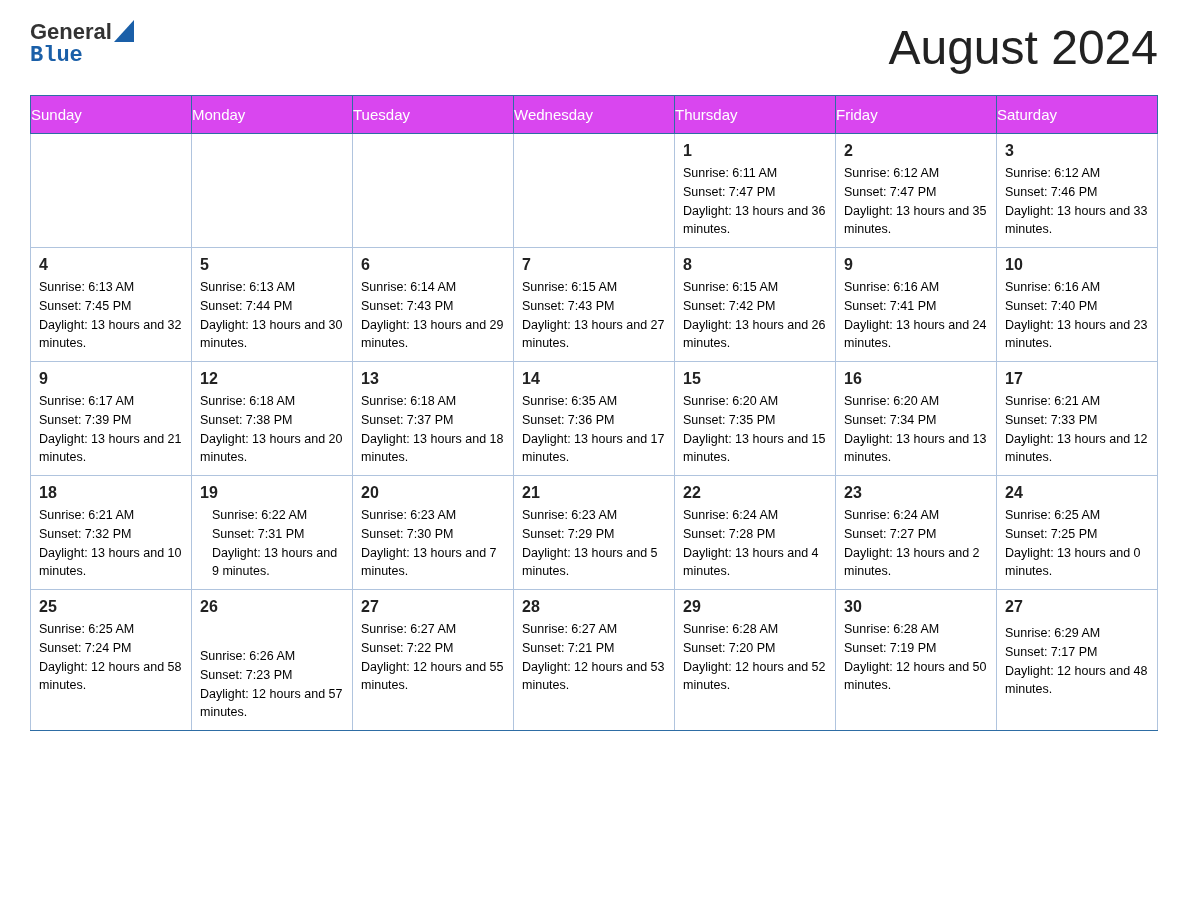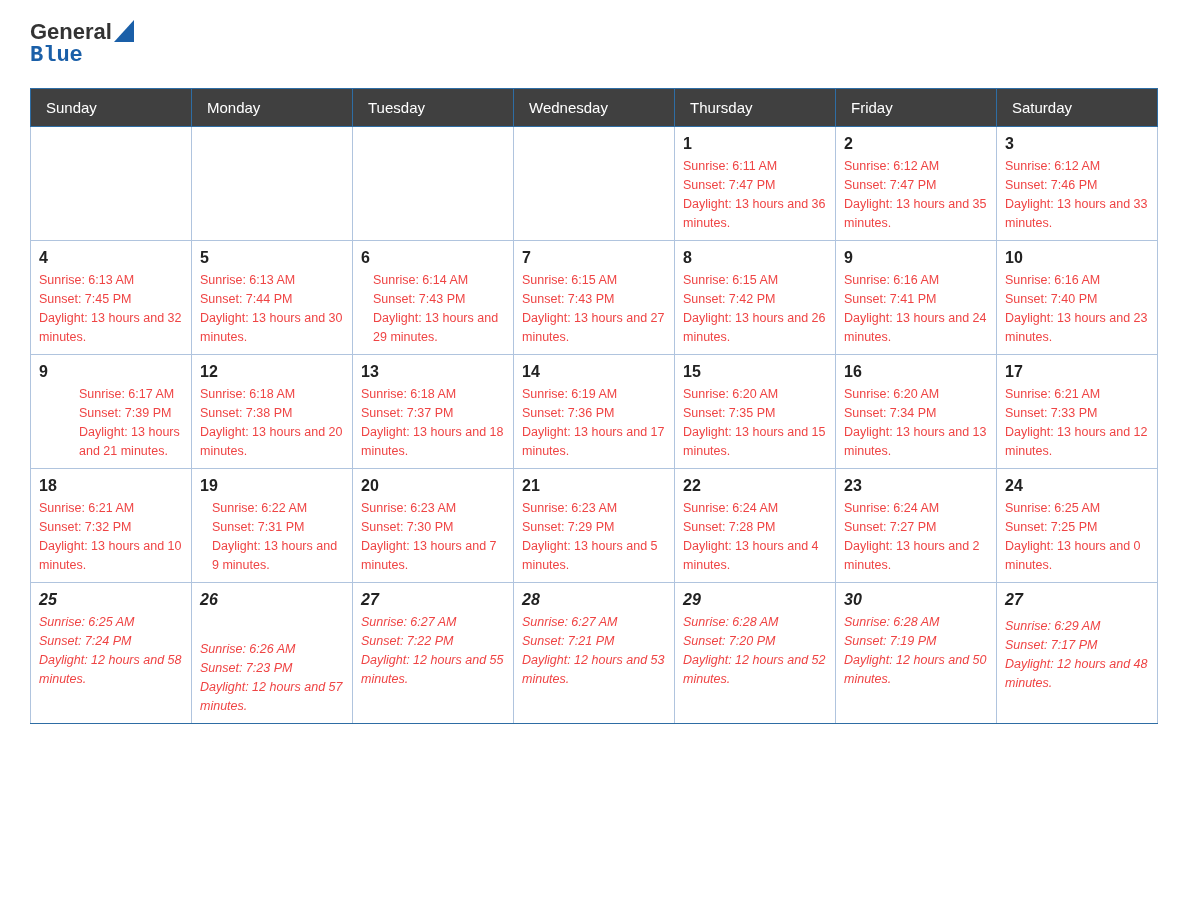--- a/index.html
+++ b/index.html
@@ -48,23 +48,23 @@
       font-size: 22px;
       color: #333;
       font-weight: normal;
     }
     .calendar {
       width: 100%;
       border-collapse: collapse;
       border: 1px solid #2e6da4;
     }
     .calendar th {
-      background-color: #404040;
+      background-color: #d946ef;
       color: #fff;
-      padding: 10px 15px;
+      padding: 10px 0;
       font-size: 15px;
       font-weight: normal;
       text-align: left;
       border: 1px solid #2e6da4;
     }
     .calendar td {
       vertical-align: top;
       padding: 8px;
       border: 1px solid #b0c4de;
       width: calc(100% / 7);
@@ -75,46 +75,46 @@
     .day-number {
       font-size: 16px;
       font-weight: bold;
       color: #222;
       display: block;
       margin-bottom: 4px;
     }
     .day-info {
       font-size: 12.5px;
       line-height: 1.5;
-      color: #ef4444;
+      color: #000000;
     }
     .empty-cell {
       background: #fff;
     }
     tr:last-child td {
       border-bottom: 1px solid #2e6da4;
-      font-style: italic;
     }
   </style>
 </head>
 <body>
 
 <div class="header">
   <div class="logo">
     <div class="logo-block">
       <div style="display:flex; align-items:center;">
         <span class="logo-text-general">General</span>
         <svg width="20" height="22" viewBox="0 0 20 22" style="margin-left:2px; margin-top:-2px;">
           <polygon points="0,22 20,0 20,22" fill="#1a5fa8"></polygon>
         </svg>
       </div>
       <span class="logo-text-blue">Blue</span>
     </div>
   </div>
   <div class="title-block">
+    <div class="month-title">August 2024</div>
   </div>
 </div>
 
 <table class="calendar">
   <thead>
     <tr>
     <th>Sunday</th>
         <th>Monday</th>
         <th>Tuesday</th>
         <th>Wednesday</th>
@@ -156,21 +156,21 @@
 Daylight: 13 hours and 32 minutes.</div>
         </td>
         <td>
           <span class="day-number">5</span>
           <div class="day-info" style="white-space: pre-line;">Sunrise: 6:13 AM
 Sunset: 7:44 PM
 Daylight: 13 hours and 30 minutes.</div>
         </td>
         <td>
           <span class="day-number">6</span>
-          <div class="day-info" style="white-space: pre-line; margin-left: 12px;">Sunrise: 6:14 AM
+          <div class="day-info" style="white-space: pre-line;">Sunrise: 6:14 AM
 Sunset: 7:43 PM
 Daylight: 13 hours and 29 minutes.</div>
         </td>
         <td>
           <span class="day-number">7</span>
           <div class="day-info" style="white-space: pre-line;">Sunrise: 6:15 AM
 Sunset: 7:43 PM
 Daylight: 13 hours and 27 minutes.</div>
         </td>
         <td>
@@ -188,39 +188,39 @@
         <td>
           <span class="day-number">10</span>
           <div class="day-info" style="white-space: pre-line;">Sunrise: 6:16 AM
 Sunset: 7:40 PM
 Daylight: 13 hours and 23 minutes.</div>
         </td>
       </tr>
       <tr>
         <td>
           <span class="day-number">9</span>
-          <div class="day-info" style="white-space: pre-line; margin-left: 40px;">Sunrise: 6:17 AM
+          <div class="day-info" style="white-space: pre-line;">Sunrise: 6:17 AM
 Sunset: 7:39 PM
 Daylight: 13 hours and 21 minutes.</div>
         </td>
         <td>
           <span class="day-number">12</span>
           <div class="day-info" style="white-space: pre-line;">Sunrise: 6:18 AM
 Sunset: 7:38 PM
 Daylight: 13 hours and 20 minutes.</div>
         </td>
         <td>
           <span class="day-number">13</span>
           <div class="day-info" style="white-space: pre-line;">Sunrise: 6:18 AM
 Sunset: 7:37 PM
 Daylight: 13 hours and 18 minutes.</div>
         </td>
         <td>
           <span class="day-number">14</span>
-          <div class="day-info" style="white-space: pre-line;">Sunrise: 6:19 AM
+          <div class="day-info" style="white-space: pre-line;">Sunrise: 6:35 AM
 Sunset: 7:36 PM
 Daylight: 13 hours and 17 minutes.</div>
         </td>
         <td>
           <span class="day-number">15</span>
           <div class="day-info" style="white-space: pre-line;">Sunrise: 6:20 AM
 Sunset: 7:35 PM
 Daylight: 13 hours and 15 minutes.</div>
         </td>
         <td>

